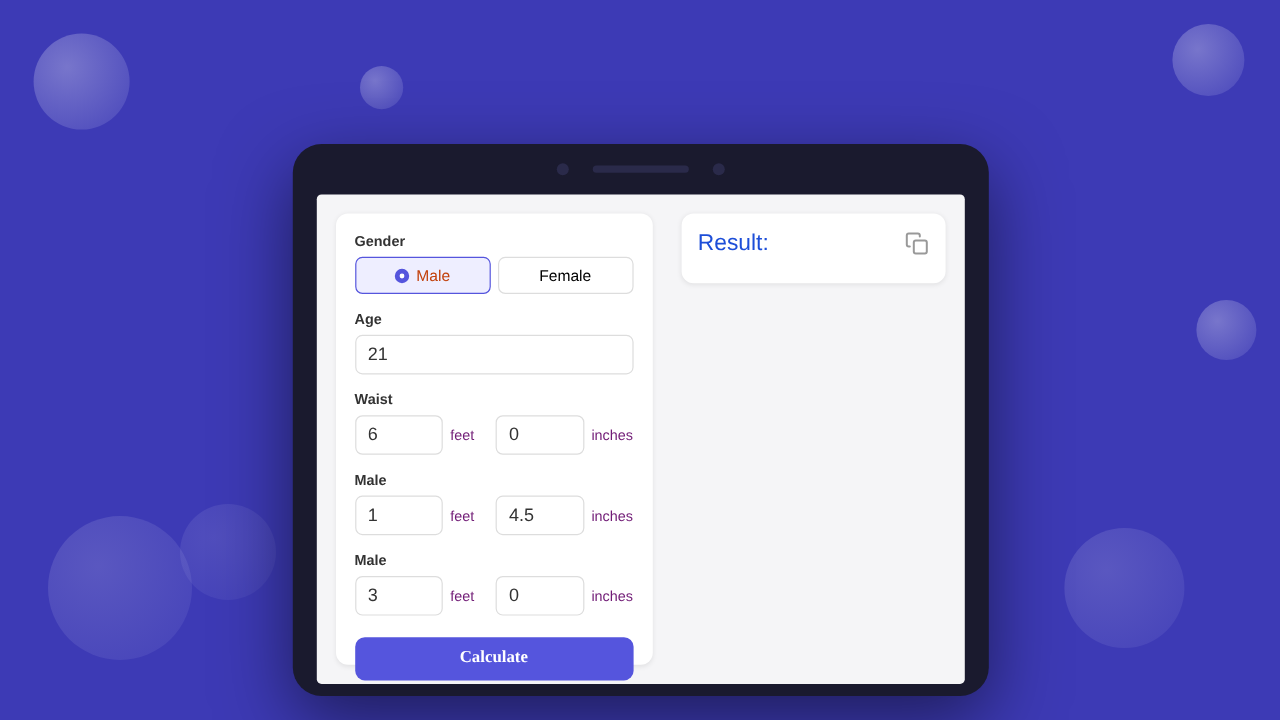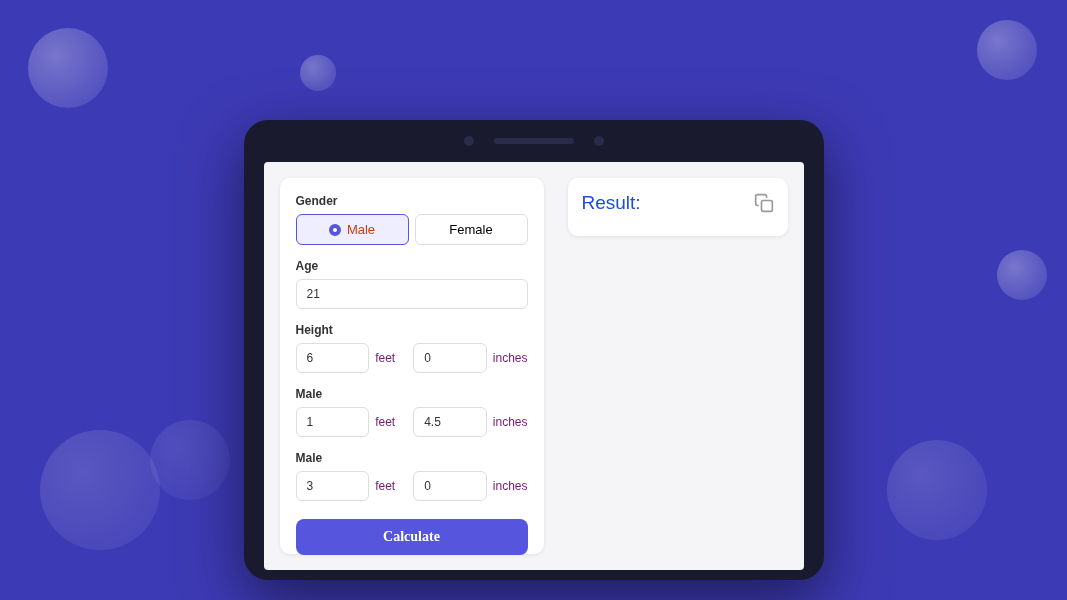--- a/index.html
+++ b/index.html
@@ -157,21 +157,21 @@
       height: 4px;
       border-radius: 50%;
       background: white;
     }
 
     input[type="number"], input[type="text"] {
       width: 100%;
       padding: 7px 10px;
       border: 1.5px solid #ddd;
       border-radius: 6px;
-      font-size: 12px;
+      font-size: 15px;
       color: #333;
       outline: none;
     }
 
     .measurement-row {
       display: flex;
       align-items: center;
       gap: 6px;
     }
 
@@ -275,21 +275,21 @@
       </div>
 
       
       <div class="field-group">
         <span class="field-label">Age</span>
         <input type="number" value="21" style="">
       </div>
 
       
       <div class="field-group">
-        <span class="field-label">Height</span>
+        <span class="field-label">Waist</span>
         <div class="measurement-row">
           <input type="number" value="6" style="">
           <span class="unit-label">feet</span>
           <input type="number" value="0" style="">
           <span class="unit-label">inches</span>
         </div>
       </div>
 
       
       <div class="field-group">

